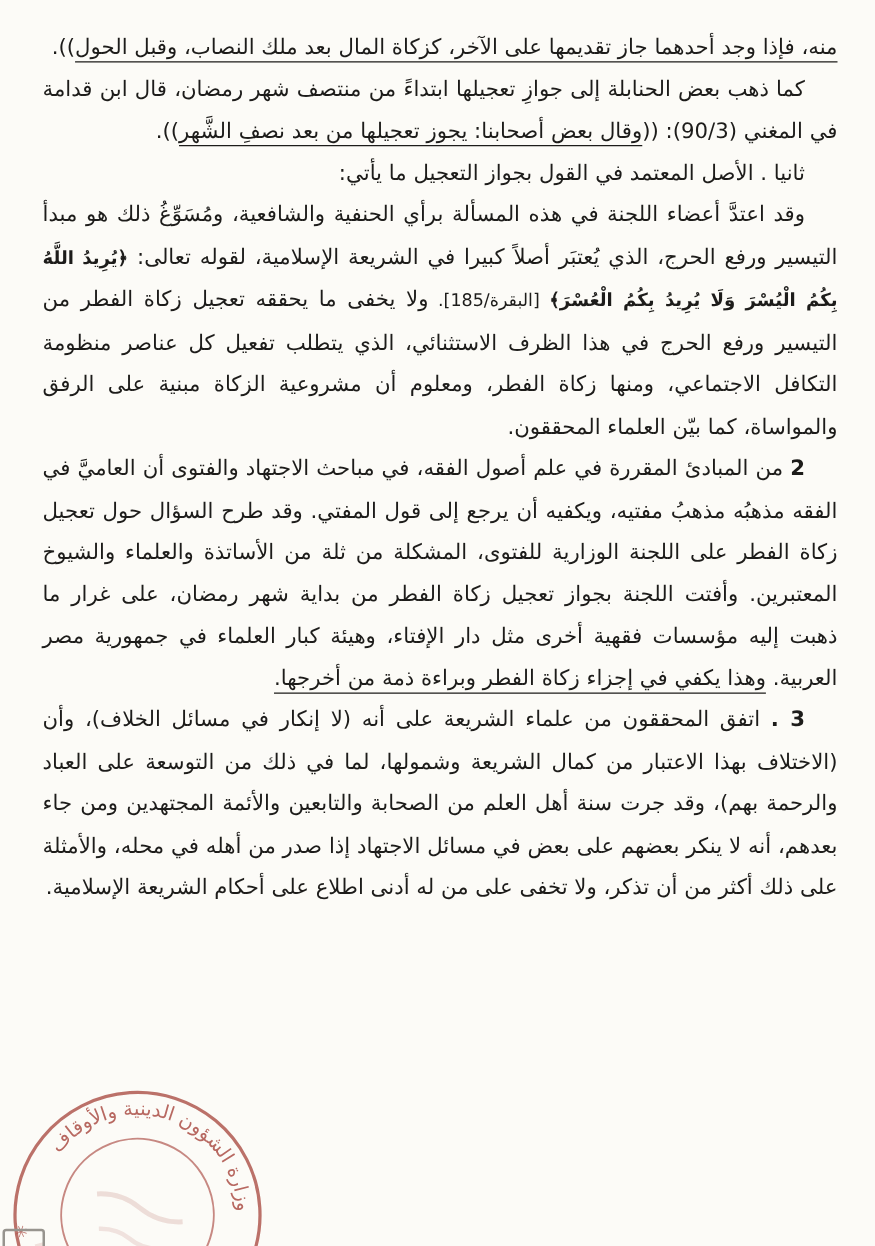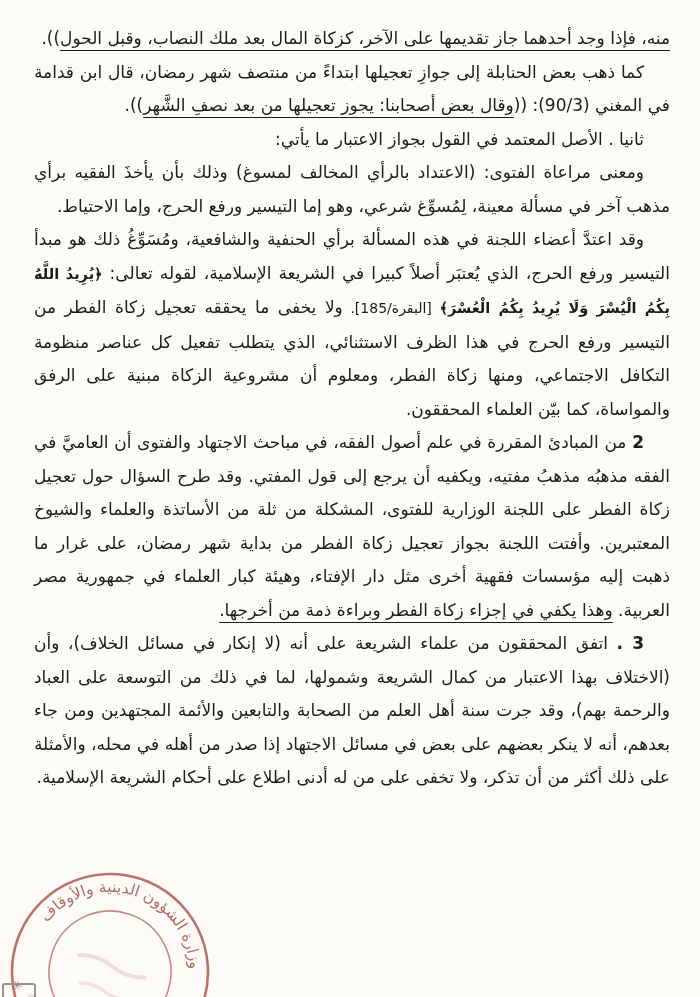--- a/index.html
+++ b/index.html
@@ -52,24 +52,23 @@
 <body>
 
 <div class="page">
 
   <div class="text-block">
 
     <p class="para"><span class="u">منه، فإذا وجد أحدهما جاز تقديمها على الآخر، كزكاة المال بعد ملك النصاب، وقبل الحول</span><span>)).</span></p>
 
     <p class="para indent"><span>كما ذهب بعض الحنابلة إلى جوازِ تعجيلها ابتداءً من منتصف شهر رمضان، قال ابن قدامة في المغني (90/3): ((</span><span class="u">وقال بعض أصحابنا: يجوز تعجيلها من بعد نصفِ الشَّهر</span><span>)).</span></p>
 
-    <p class="para indent"><span>ثانيا . الأصل المعتمد في القول بجواز الاعتبار ما يأتي:</span></p>
+    <p class="para indent"><span>ثانيا . الأصل المعتمد في القول بجواز التعجيل ما يأتي:</span></p>
 
 
-    <p class="para indent"><span>ومعنى مراعاة الفتوى: (الاعتداد بالرأي المخالف لمسوغ) وذلك بأن يأخذَ الفقيه برأي مذهب آخر في مسألة معينة، لِمُسوِّغ شرعي، وهو إما التيسير ورفع الحرج، وإما الاحتياط.</span></p>
 
     <p class="para indent"><span>وقد اعتدَّ أعضاء اللجنة في هذه المسألة برأي الحنفية والشافعية، ومُسَوِّغُ ذلك هو مبدأ التيسير ورفع الحرج، الذي يُعتبَر أصلاً كبيرا في الشريعة الإسلامية، لقوله تعالى: </span><span class="quran">﴿يُرِيدُ اللَّهُ بِكُمُ الْيُسْرَ وَلَا يُرِيدُ بِكُمُ الْعُسْرَ﴾</span><span class="ref"> [البقرة/185]. </span><span>ولا يخفى ما يحققه تعجيل زكاة الفطر من التيسير ورفع الحرج في هذا الظرف الاستثنائي، الذي يتطلب تفعيل كل عناصر منظومة التكافل الاجتماعي، ومنها زكاة الفطر، ومعلوم أن مشروعية الزكاة مبنية على الرفق والمواساة، كما بيّن العلماء المحققون.</span></p>
 
     <p class="para indent"><span class="num">2</span><span> من المبادئ المقررة في علم أصول الفقه، في مباحث الاجتهاد والفتوى أن العاميَّ في الفقه مذهبُه مذهبُ مفتيه، ويكفيه أن يرجع إلى قول المفتي. وقد طرح السؤال حول تعجيل زكاة الفطر على اللجنة الوزارية للفتوى، المشكلة من ثلة من الأساتذة والعلماء والشيوخ المعتبرين. وأفتت اللجنة بجواز تعجيل زكاة الفطر من بداية شهر رمضان، على غرار ما ذهبت إليه مؤسسات فقهية أخرى مثل دار الإفتاء، وهيئة كبار العلماء في جمهورية مصر العربية. </span><span class="u">وهذا يكفي في إجزاء زكاة الفطر وبراءة ذمة من أخرجها.</span></p>
 
     <p class="para indent"><span class="num">3 .</span><span> اتفق المحققون من علماء الشريعة على أنه (لا إنكار في مسائل الخلاف)، وأن (الاختلاف بهذا الاعتبار من كمال الشريعة وشمولها، لما في ذلك من التوسعة على العباد والرحمة بهم)، وقد جرت سنة أهل العلم من الصحابة والتابعين والأئمة المجتهدين ومن جاء بعدهم، أنه لا ينكر بعضهم على بعض في مسائل الاجتهاد إذا صدر من أهله في محله، والأمثلة على ذلك أكثر من أن تذكر، ولا تخفى على من له أدنى اطلاع على أحكام الشريعة الإسلامية.</span></p>
 
   </div>
 
   <div class="stamp">

